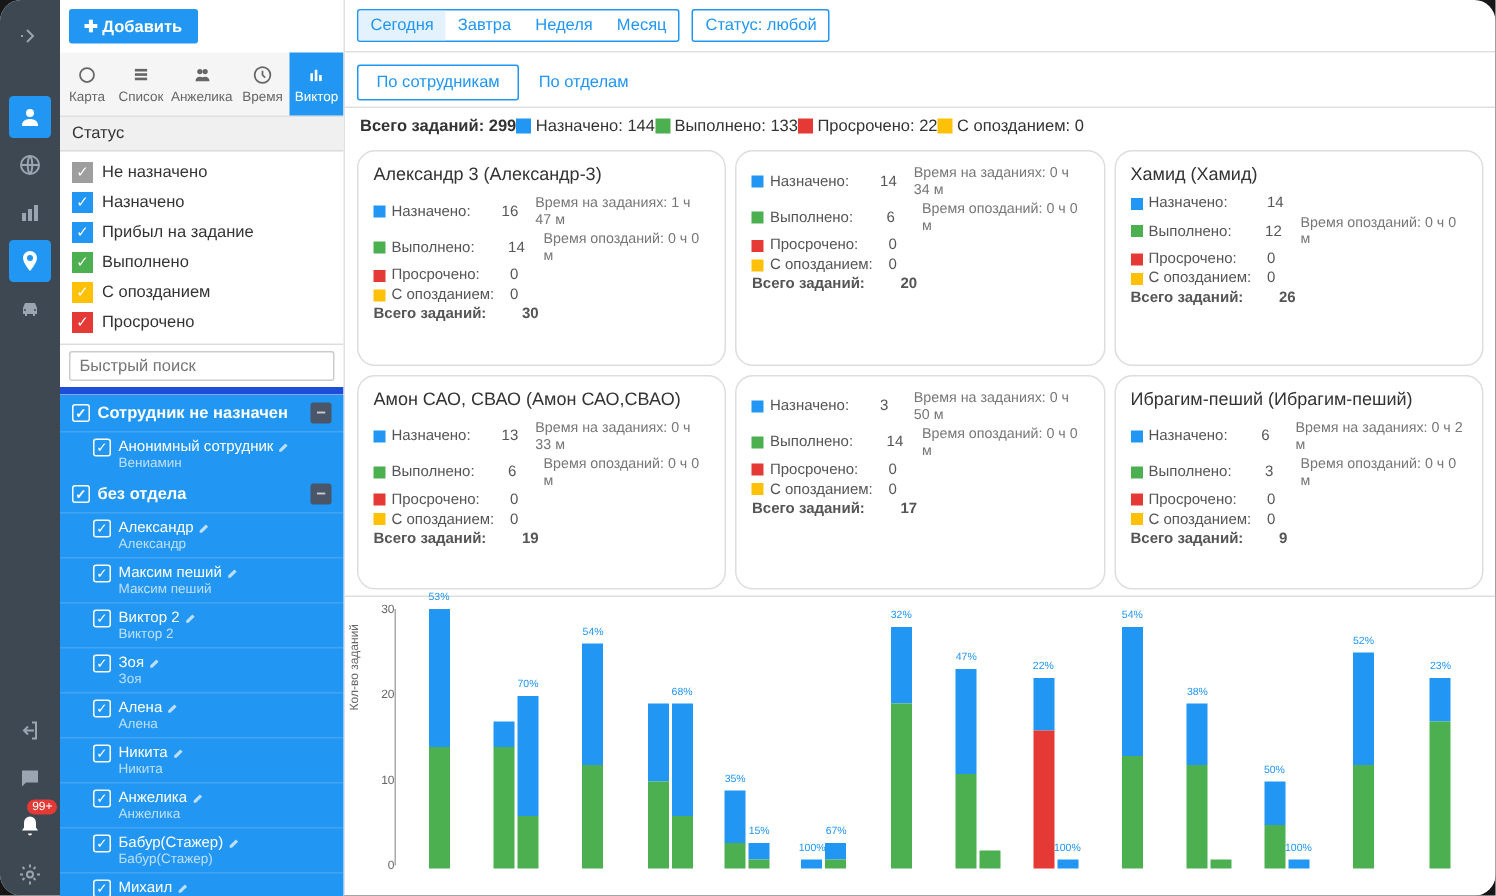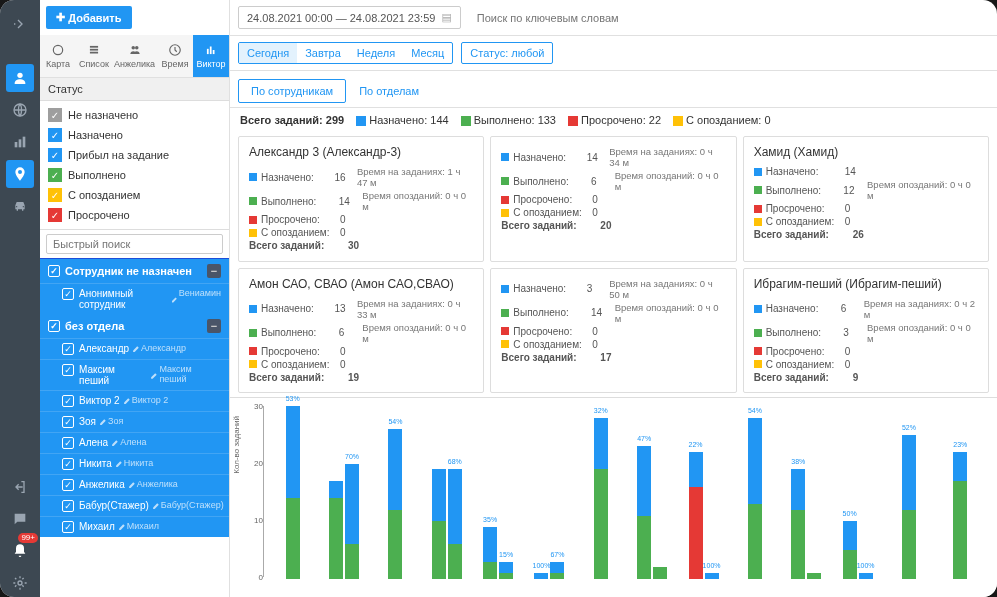--- a/index.html
+++ b/index.html
@@ -15,45 +15,45 @@
 .top-btns{padding:6px;display:flex;gap:4px;flex-wrap:wrap}
 .btn-add{background:#2196f3;color:#fff;border:none;padding:5px 10px;font-size:11px;border-radius:2px;cursor:pointer;font-weight:bold;display:flex;align-items:center;gap:3px}
 .tabs-row{display:flex;border-bottom:1px solid #e0e0e0;background:#f5f5f5}
 .tab-btn{flex:1;padding:8px 2px;font-size:9px;color:#666;text-align:center;cursor:pointer;display:flex;flex-direction:column;align-items:center;gap:2px}
 .tab-btn.active{background:#2196f3;color:#fff}
 .tab-btn svg{width:14px;height:14px}
 .status-head{background:#f0f0f0;padding:5px 8px;font-size:11px;color:#333;border-bottom:1px solid #ddd}
 .status-list{padding:4px 0}
 .status-item{display:flex;align-items:center;gap:6px;padding:3px 8px;font-size:11px;color:#333}
 .chk{width:14px;height:14px;display:flex;align-items:center;justify-content:center;color:#fff;font-size:10px}
-.search-wrap{padding:4px 6px;border-top:1px solid #ddd;border-bottom:1px solid #1d4ed8}
+.search-wrap{padding:4px 6px;border-top:1px solid #ddd;border-bottom:5px solid #1d4ed8}
 .search-inp{width:100%;border:1px solid #ccc;padding:3px 6px;font-size:11px;border-radius:2px}
 .tree{flex:1;overflow-y:auto;background:#fff}
 .tree-group{background:#2196f3;color:#fff;padding:5px 8px;font-size:11px;font-weight:bold;display:flex;align-items:center;gap:5px;cursor:pointer}
 .tree-group .grey-btn{margin-left:auto;width:14px;height:14px;background:#4a5568;border-radius:2px;display:flex;align-items:center;justify-content:center;color:#ccc;font-size:11px;line-height:1}
 .tree-item{background:#2196f3;color:#fff;padding:4px 8px 4px 22px;font-size:10px;display:flex;align-items:flex-start;gap:5px;border-top:1px solid rgba(255,255,255,.15);cursor:pointer}
-.tree-item .nm{display:flex;flex-direction:row}
+.tree-item .nm{display:flex;flex-direction:column}
 .tree-item .sub{color:rgba(255,255,255,.7);font-size:9px}
 .tree-item .pen{width:9px;height:9px;opacity:.7}
 .tree-chk{width:12px;height:12px;border:1px solid #fff;border-radius:2px;flex-shrink:0;display:flex;align-items:center;justify-content:center;font-size:9px}
 .main{flex:1;display:flex;flex-direction:column;overflow:hidden}
 .main-top{padding:6px 8px;display:flex;align-items:center;gap:8px;border-bottom:1px solid #e0e0e0}
 .date-box{border:1px solid #ccc;padding:4px 8px;font-size:11px;color:#555;display:flex;align-items:center;gap:6px;border-radius:2px}
 .date-quick{display:flex;gap:0;font-size:11px;border:1px solid #2196f3;border-radius:2px;overflow:hidden}
 .date-quick span{padding:4px 8px;color:#2196f3;cursor:pointer}
 .date-quick span.active{background:#e3f2fd}
 .status-filter{border:1px solid #2196f3;padding:4px 8px;font-size:11px;color:#2196f3;border-radius:2px;cursor:pointer}
 .search-main{flex:1;border:none;padding:4px 8px;font-size:11px;color:#888}
 .view-tabs{padding:8px 8px 4px;display:flex;gap:0;border-bottom:1px solid #e0e0e0}
 .view-tab{padding:5px 12px;font-size:11px;color:#2196f3;cursor:pointer;border:1px solid transparent;border-radius:2px}
 .view-tab.active{border-color:#2196f3}
-.summary{padding:6px 10px;font-size:11px;color:#333;display:flex;gap:12px;align-items:flex-start;flex-wrap:wrap}
+.summary{padding:6px 10px;font-size:11px;color:#333;display:flex;gap:0;align-items:flex-start;flex-wrap:wrap}
 .summary .sq{width:10px;height:10px;display:inline-block;margin-right:3px;vertical-align:middle}
 .cards{flex:1;overflow-y:auto;padding:4px 8px;display:grid;grid-template-columns:1fr 1fr 1fr;gap:6px}
-.card{border:1px solid #ddd;border-radius:2px;padding:8px 10px;font-size:10px}
+.card{border:1px solid #ddd;border-radius:12px;padding:8px 10px;font-size:10px}
 .card-title{font-size:12px;color:#333;margin-bottom:6px}
 .card-row{display:flex;align-items:center;gap:4px;padding:1px 0;color:#555}
 .card-row .sq{width:8px;height:8px;flex-shrink:0}
 .card-row .lab{width:75px}
 .card-row .val{width:20px;text-align:left}
 .card-row .time{color:#777;font-size:9.5px}
 .chart-area{height:200px;border-top:1px solid #ddd;padding:8px 12px 4px 38px;position:relative;background:#fff}
 .y-axis{position:absolute;left:26px;top:8px;bottom:20px;width:8px;border-right:1px solid #aaa}
 .y-tick{position:absolute;right:0;font-size:8px;color:#666;transform:translateY(50%)}
 .y-label{position:absolute;left:6px;top:50%;transform:rotate(-90deg) translateX(50%);transform-origin:left;font-size:8px;color:#666;white-space:nowrap}
@@ -303,27 +303,20 @@
             <span style="display:flex;gap:3px;align-items:center">Михаил <svg class="pen" viewBox="0 0 24 24" fill="currentColor">
                 <path d="M3 17l11-11 4 4L7 21H3z"></path>
               </svg></span>
             <span class="sub">Михаил</span>
           </span>
         </div>
       </div>
   </div>
 
   <div class="main">
-    <div class="main-top">
-      <div class="date-box">
-          <span>24.08.2021 00:00 — 24.08.2021 23:59</span>
-          <span style="color:#aaa">▤</span>
-        </div>
-      <input class="search-main" placeholder="Поиск по ключевым словам" style="">
-    </div>
     <div class="main-top" style="border-bottom:1px solid #e0e0e0">
       <div class="date-quick" id="date-quick">
           <span class="active">Сегодня</span>
           <span class="">Завтра</span>
           <span class="">Неделя</span>
           <span class="">Месяц</span>
         </div>
       <div class="status-filter">Статус: любой</div>
     </div>
     <div class="view-tabs" id="view-tabs">

